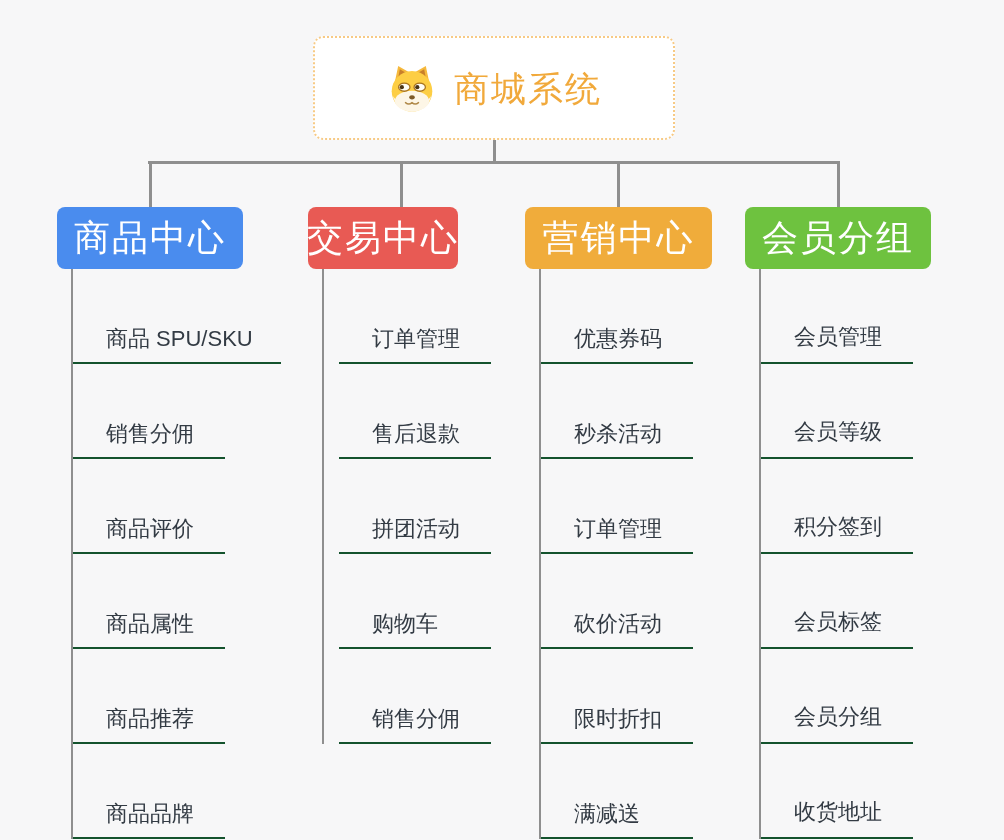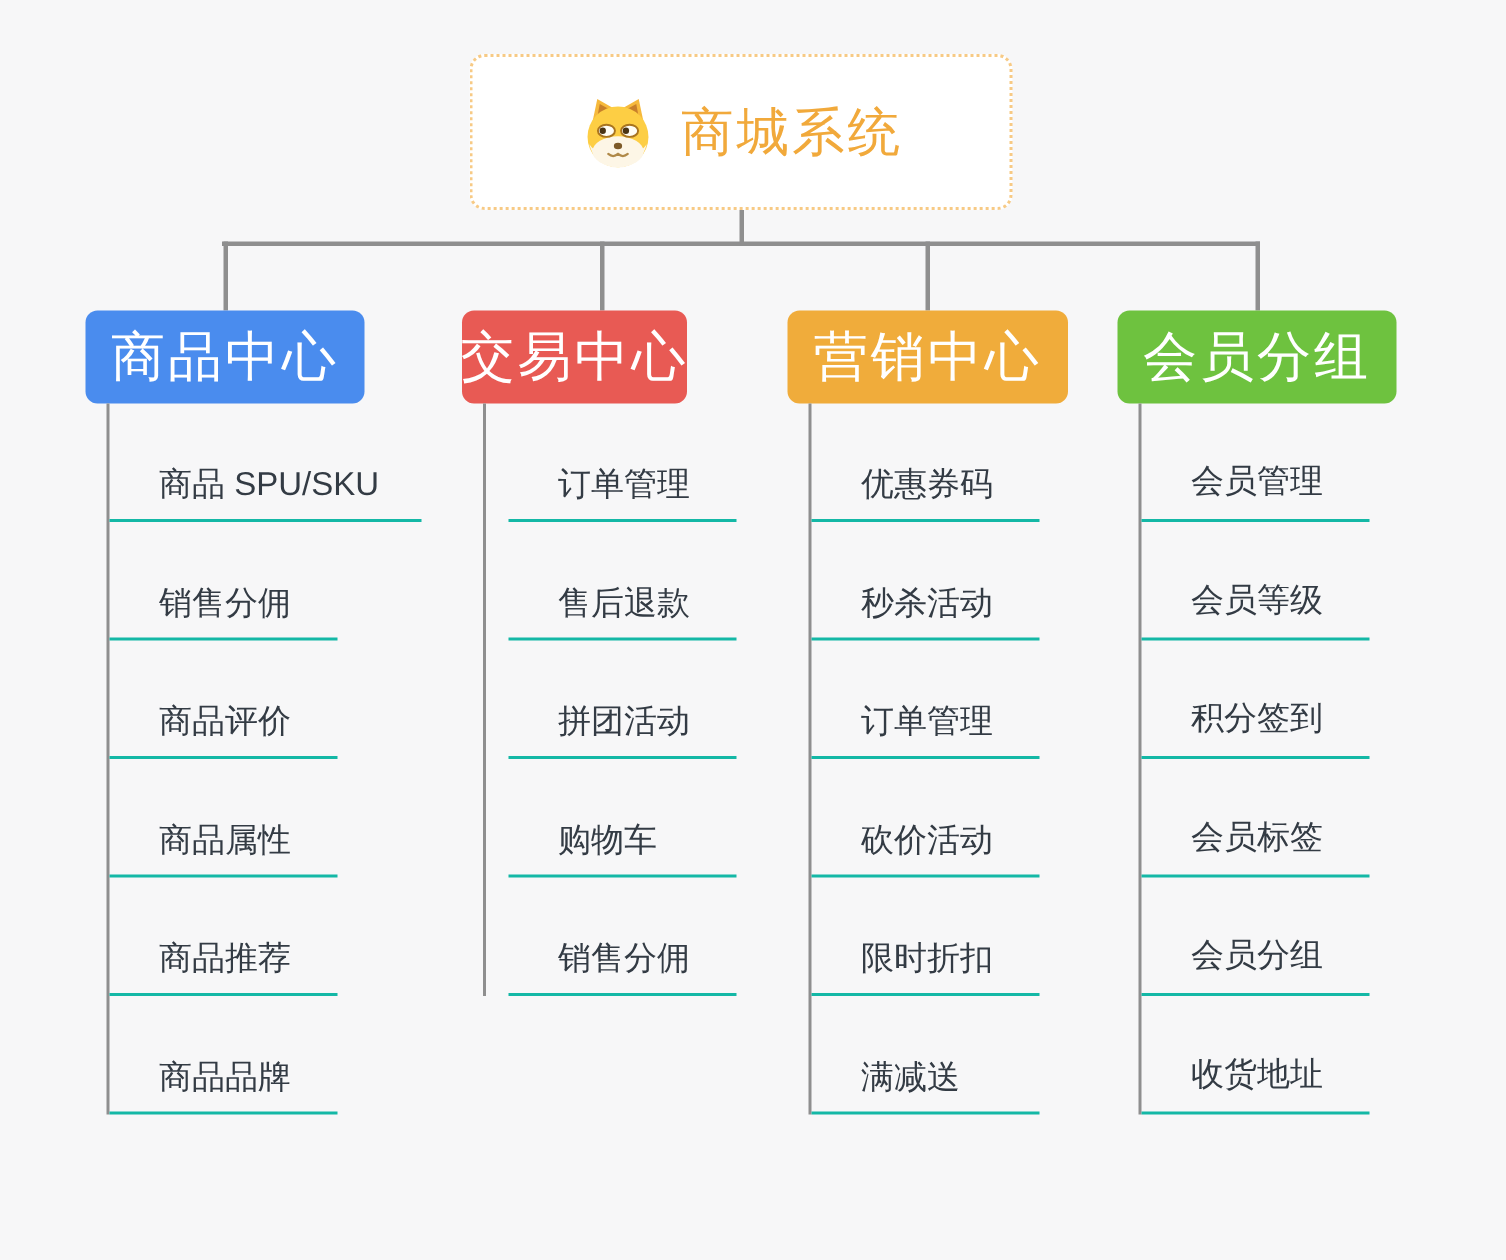--- a/index.html
+++ b/index.html
@@ -63,23 +63,23 @@
     line-height: 1;
     white-space: nowrap;
   }
   
   .leaves {
     position: absolute;
     top: 269px;
     border-left: 2px solid #8f8f8f;
   }
   .leaf {
-    height: 79px;
+    height: 95px;
     box-sizing: border-box;
-    border-bottom: 2px solid #14b8a6;
+    border-bottom: 2px solid #14532d;
     width: max-content;
     min-width: 152px;
     display: flex;
     align-items: flex-end;
     padding: 0 28px 10px 33px;
     cursor: pointer;
   }
   .leaf-label {
     font-size: 22px;
     color: #333b44;

